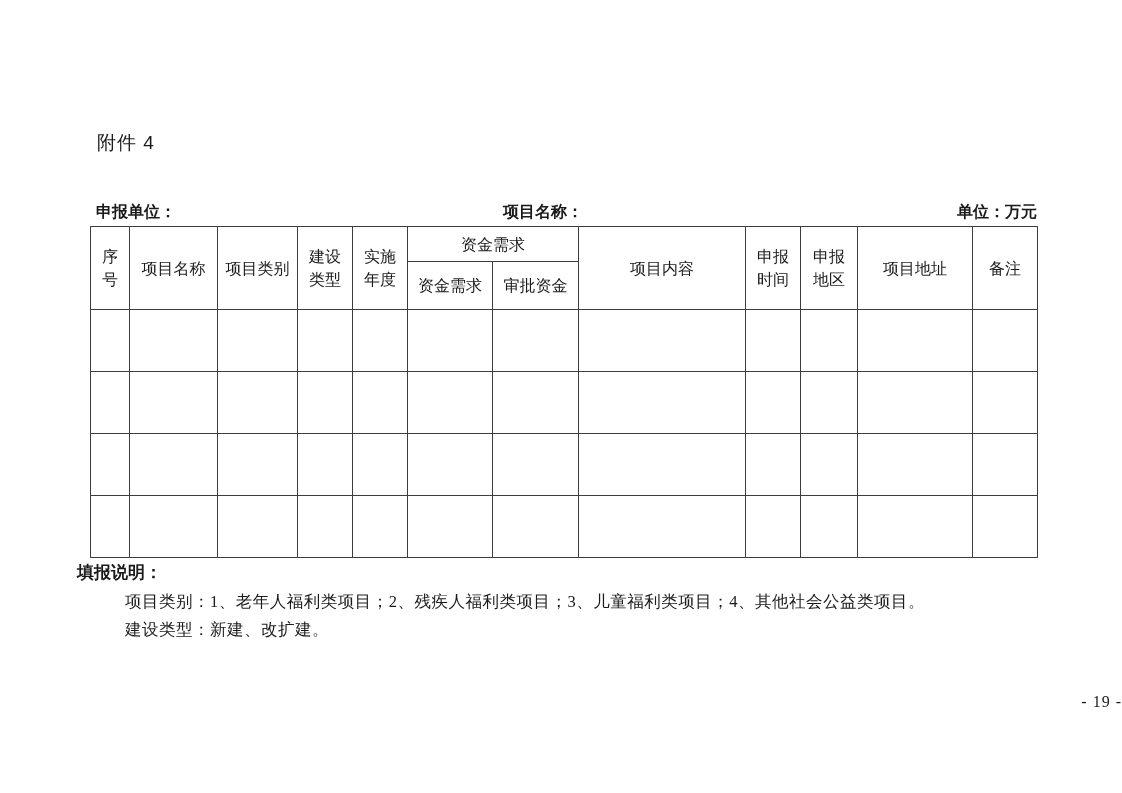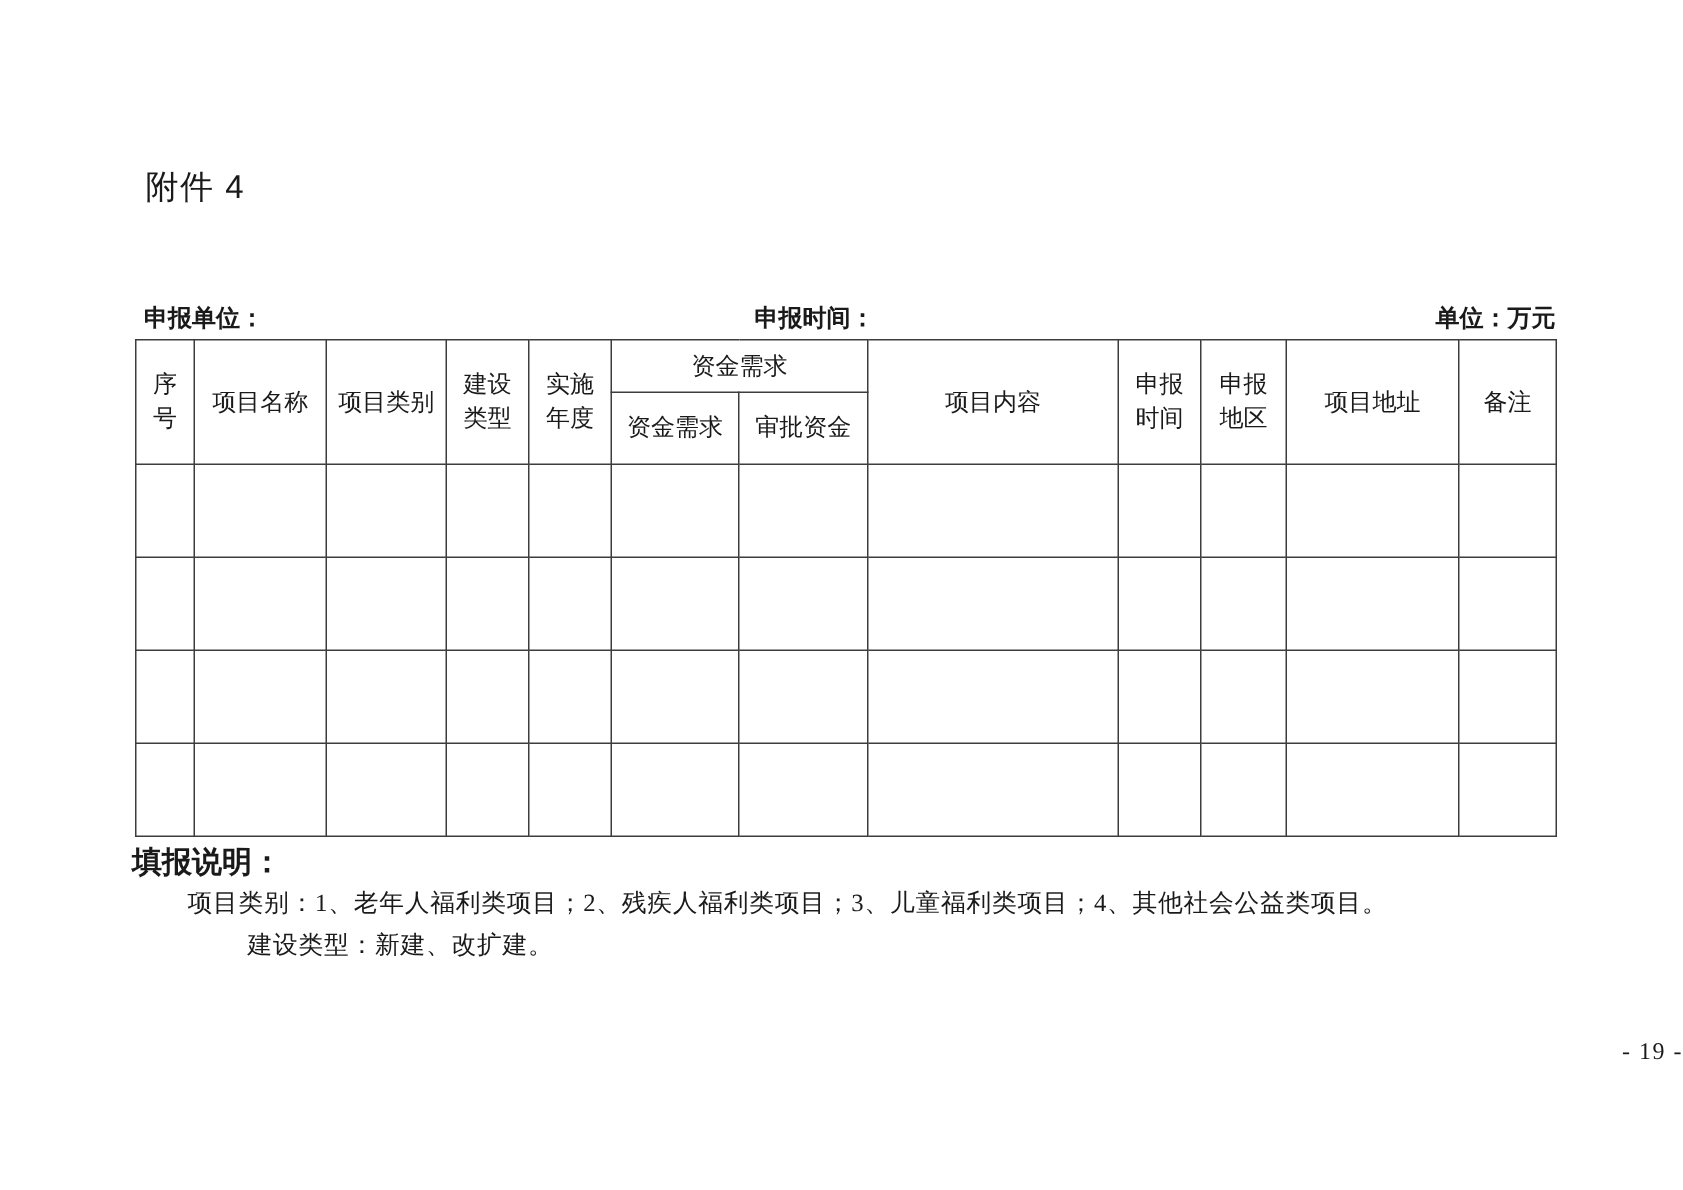--- a/index.html
+++ b/index.html
@@ -9,22 +9,22 @@
     width: 1122px;
     height: 793px;
     background: #ffffff;
     color: #1a1a1a;
     font-family: "Liberation Serif", "DejaVu Serif", serif;
     overflow: hidden;
   }
   .attachment {
     position: absolute;
     left: 97px;
-    top: 110px;
-    font-size: 22px;
+    top: 130px;
+    font-size: 19px;
     font-family: "Liberation Sans", "DejaVu Sans", sans-serif;
     font-weight: 500;
     letter-spacing: 1px;
   }
   .title {
     position: absolute;
     top: 149px;
     left: 0;
     width: 100%;
     text-align: center;
@@ -62,50 +62,50 @@
     text-align: center;
     vertical-align: middle;
     white-space: pre-line;
     line-height: 23px;
   }
   tr.hrow-top { height: 35px; }
   tr.hrow-sub { height: 48px; }
   tr.brow     { height: 62px; }
   .notes-heading {
     position: absolute;
-    left: 88px;
+    left: 77px;
     top: 561px;
-    font-size: 20px;
+    font-size: 17px;
     font-weight: bold;
     font-family: "Liberation Sans", "DejaVu Sans", sans-serif;
   }
   .note-line { position: absolute; left: 125px; font-size: 16.5px; letter-spacing: 0.5px; }
   .note-1 { top: 591px; }
-  .note-2 { top: 619px; margin-left: 40px; }
+  .note-2 { top: 619px; }
   .footer {
     position: absolute;
     top: 693px;
     left: 0;
     width: 100%;
     text-align: right;
     font-size: 16px;
     letter-spacing: 1px;
   }
 </style>
 </head>
 <body>
 
 <div class="page">
 
   <div class="attachment">附件 4</div>
 
 
   <div class="meta">
     <span class="m-left">申报单位：</span>
-    <span class="m-center">申报时间：</span>
+    <span class="m-center">项目名称：</span>
     <span class="m-right">单位：万元</span>
   </div>
 
   <table class="app">
     <colgroup>
       <col style="width:39px">
         <col style="width:88px">
         <col style="width:80px">
       <col style="width:55px">
         <col style="width:55px">

